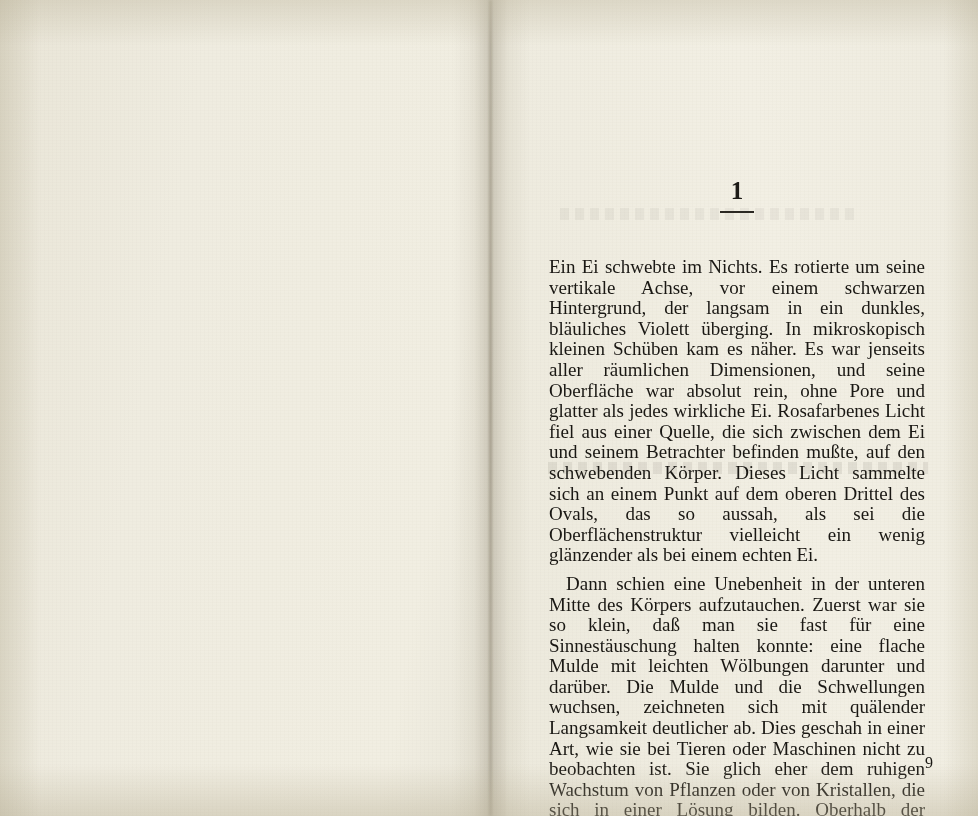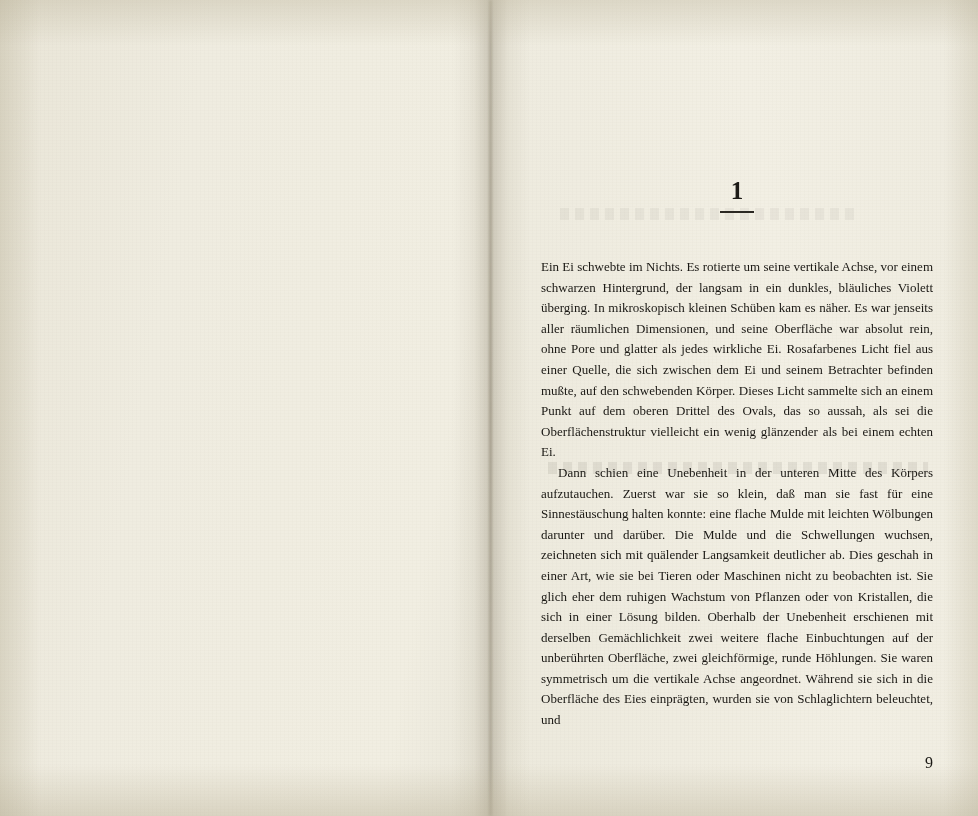--- a/index.html
+++ b/index.html
@@ -120,23 +120,23 @@
     margin: 0 0 8px 0;
   }
   .chapter-rule {
     width: 34px;
     height: 2px;
     background: #2a2722;
     margin: 0 auto 44px auto;
   }
 
   .body-text p {
-    margin: 0;
-    font-family: "Liberation Serif", serif;
-    font-size: 13px;
+    margin: 8px;
+    font-family: "Liberation Serif", serif;
+    font-size: 19px;
     line-height: 20.6px;
     color: #191713;
     text-align: justify;
     text-justify: inter-word;
     hyphens: manual;
     -webkit-hyphens: manual;
   }
   .body-text p.indent {
     text-indent: 17px;
   }

